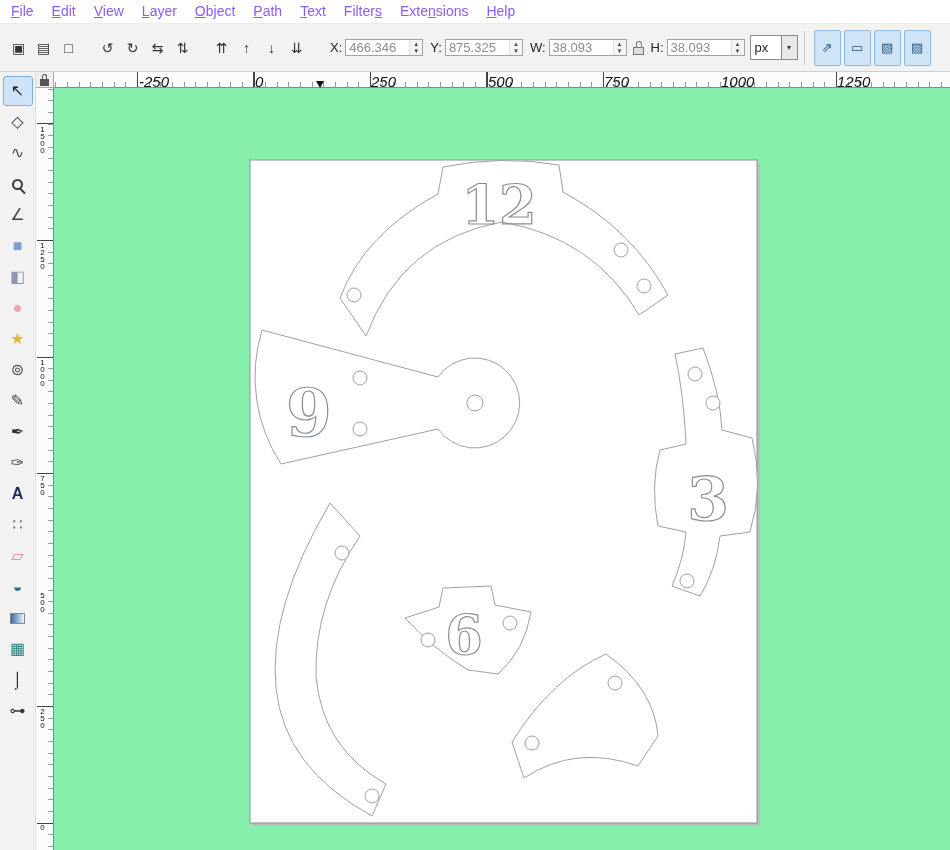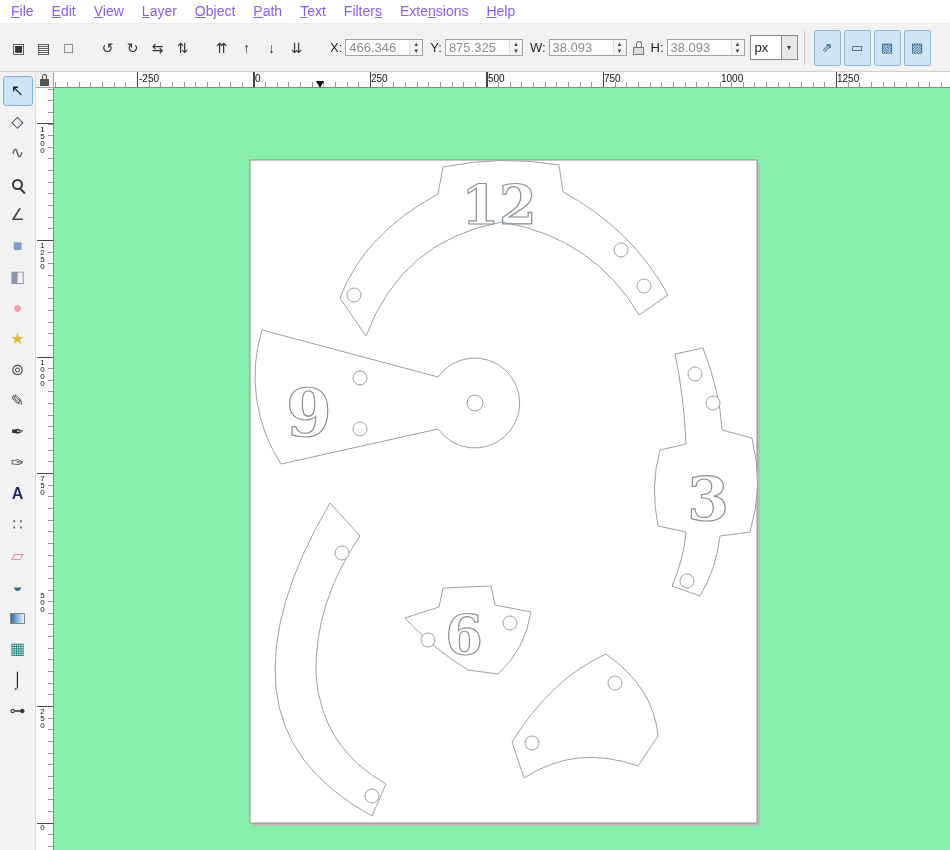--- a/index.html
+++ b/index.html
@@ -72,21 +72,21 @@
               font-size:8px; line-height:9px; letter-spacing:-2px; color:#111; }
 
   .canvascol { flex:1; min-width:0; display:flex; flex-direction:column; }
   .hruler { height:16px; border-bottom:1px solid #888; background:#fcfcfc; position:relative;
     background-image:
       repeating-linear-gradient(to right, transparent 0 83px, #444 83px 84px, transparent 84px 116.5px),
       repeating-linear-gradient(to right, transparent 0 1.45px, #999 1.45px 2.45px, transparent 2.45px 11.65px);
     background-size:100% 16px, 100% 5px;
     background-position:left bottom, left bottom;
     background-repeat:no-repeat; }
-  .hr-label { position:absolute; top:1px; font-size:10px; color:#111; }
+  .hr-label { position:absolute; top:1px; font-size:15px; color:#111;font-style:italic; }
   .hr-marker { position:absolute; top:9px; left:262px; width:0; height:0;
                border-left:4px solid transparent; border-right:4px solid transparent;
                border-top:7px solid #111; }
   .canvas { flex:1; position:relative; background:#86efac; overflow:hidden; }
   .canvas svg { position:absolute; left:0; top:0; }
   .stencil { font-family:"DejaVu Serif", serif; font-weight:bold; fill:none;
              stroke:#878f96; stroke-width:1.2; }
 </style>
 </head>
 <body>

